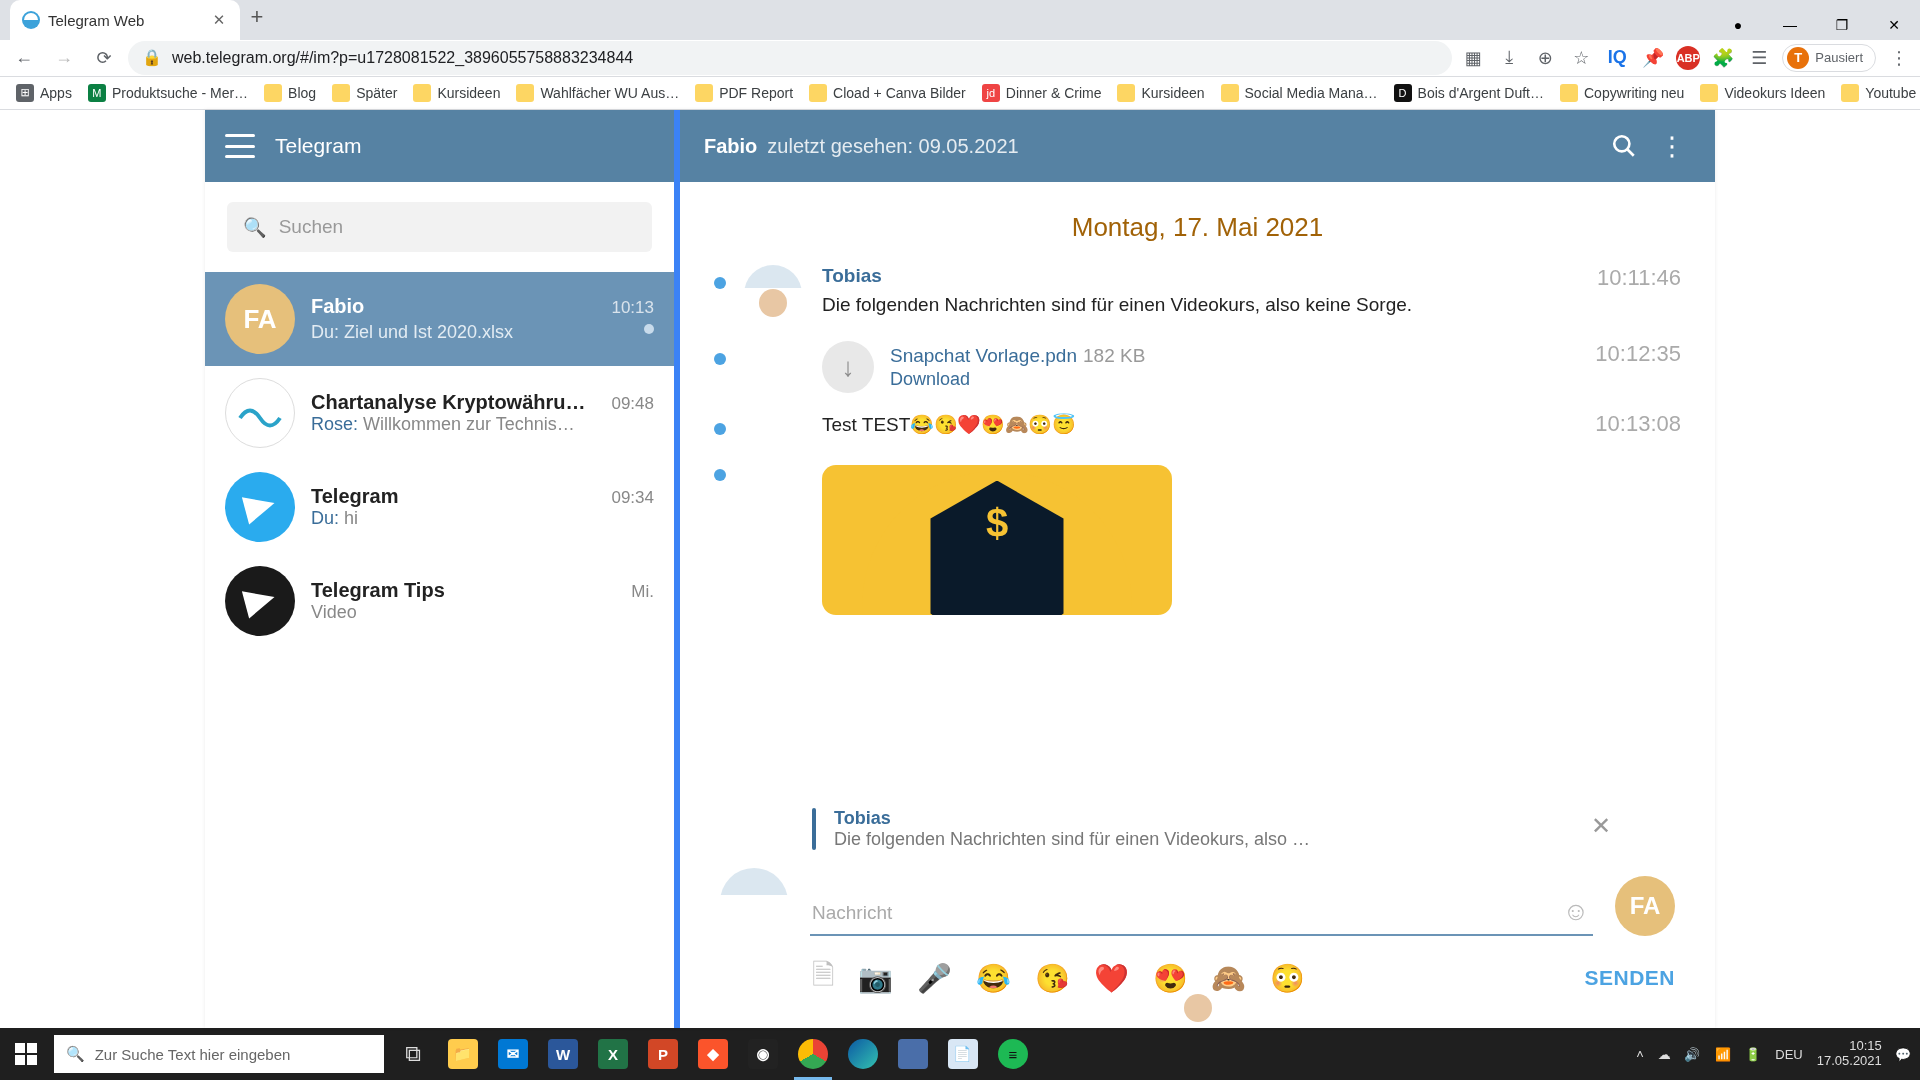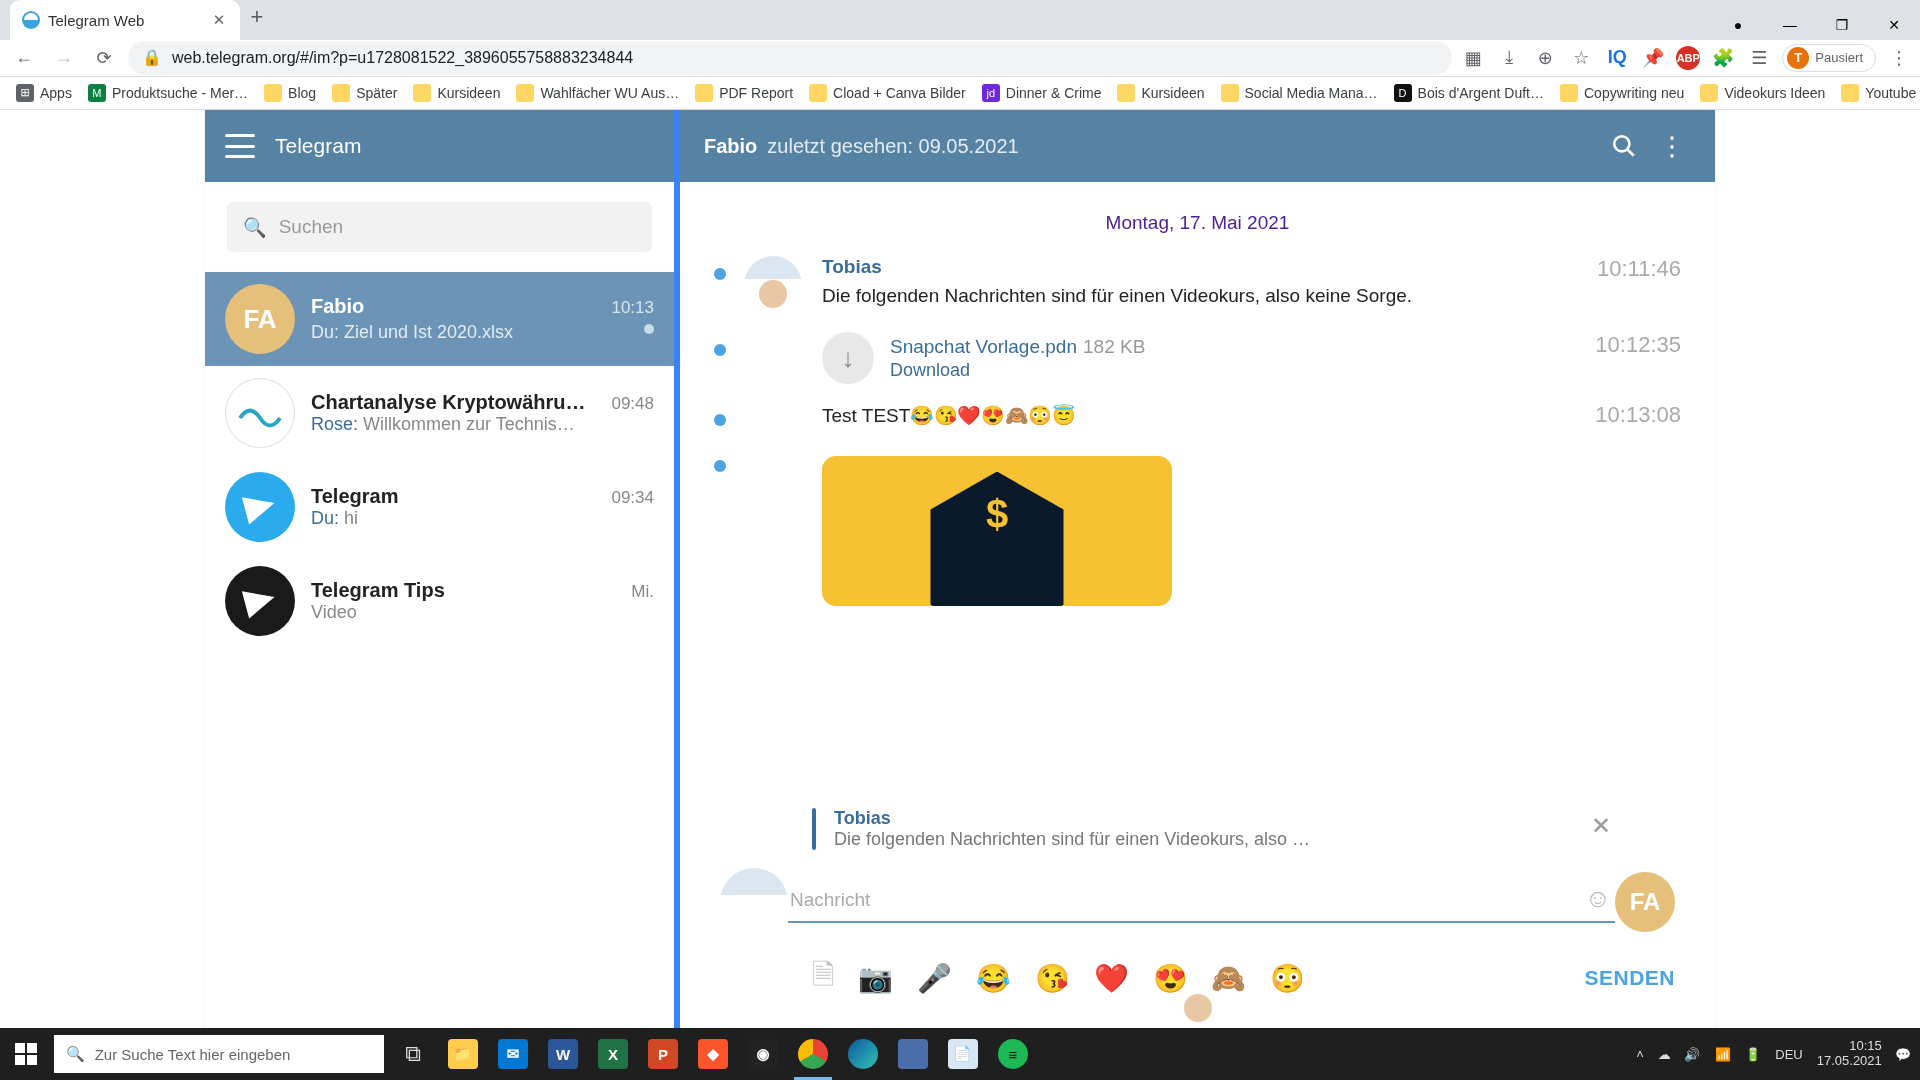--- a/index.html
+++ b/index.html
@@ -24,21 +24,21 @@
 .tool-icon{width:26px;height:26px;display:flex;align-items:center;justify-content:center;color:#5f6368;font-size:18px;border-radius:50%;}
 .abp{width:24px;height:24px;background:#d93025;color:#fff;border-radius:50%;font-size:11px;font-weight:bold;display:flex;align-items:center;justify-content:center;}
 .profile-chip{height:28px;border:1px solid #dadce0;border-radius:14px;display:flex;align-items:center;padding:0 12px 0 4px;gap:6px;font-size:13px;color:#5f6368;}
 .profile-dot{width:22px;height:22px;border-radius:50%;background:#e8710a;color:#fff;display:flex;align-items:center;justify-content:center;font-weight:bold;font-size:13px;}
 .bookmarks{height:40px;background:#fff;display:flex;align-items:center;padding:0 10px;gap:4px;border-bottom:1px solid #dadce0;font-size:14px;color:#3c4043;}
 .bm{display:flex;align-items:center;gap:6px;padding:4px 6px;border-radius:4px;cursor:pointer;white-space:nowrap;}
 .bm-fav{width:18px;height:18px;border-radius:3px;flex:0 0 auto;display:flex;align-items:center;justify-content:center;font-size:11px;}
 .bm-yel{background:#fdd663;}
 .bm-blk{background:#111;color:#fff;}
 .bm-grid{background:linear-gradient(#5f6368,#5f6368);color:#fff;}
-.bm-blu{background:#6d28d9;color:#fff;}
+.bm-blu{background:#ef4444;color:#fff;}
 .bm-sep{flex:1;}
 
 
 .desktop{height:calc(100% - 110px - 52px);background:#fff;display:flex;justify-content:center;}
 .tg{width:1510px;height:100%;display:flex;background:#fff;box-shadow:0 0 4px rgba(0,0,0,0.08);}
 .sidebar{width:475px;display:flex;flex-direction:column;border-right:6px solid #3b82f6;}
 .main{flex:1;display:flex;flex-direction:column;position:relative;}
 
 
 .tg-header{height:72px;background:#5682a3;color:#fff;display:flex;align-items:center;padding:0 20px;gap:20px;font-size:21px;}
@@ -73,21 +73,21 @@
 .chat.active .chat-time{color:#d9e3ec;}
 .chat-msg{font-size:18px;color:#888;white-space:nowrap;overflow:hidden;text-overflow:ellipsis;margin-top:4px;}
 .chat.active .chat-msg{color:#e3ecf3;}
 .chat-msg .you{color:#3a6d99;}
 .chat.active .chat-msg .you{color:#e3ecf3;}
 .chat-msg .sender{color:#3a6d99;}
 .chat-dot{width:10px;height:10px;border-radius:50%;background:#c8dbeb;margin-left:auto;margin-top:6px;}
 
 
 .conv{flex:1;overflow:auto;padding:24px 34px 0 34px;display:flex;flex-direction:column;}
-.date-sep{text-align:center;color:#4c1d95;font-size:19px;margin:6px 0 22px;}
+.date-sep{text-align:center;color:#a16207;font-size:26px;margin:6px 0 22px;}
 .msg{display:flex;gap:20px;margin-bottom:18px;position:relative;padding-left:30px;}
 .read-dot{position:absolute;left:0;top:12px;width:12px;height:12px;background:#4ca3e2;border-radius:50%;}
 .msg-av{width:58px;height:58px;border-radius:50%;flex:0 0 auto;background:#fff;overflow:hidden;position:relative;}
 .tobias-av{background:linear-gradient(#dbe7f0 40%,#fff 40%);}
 .tobias-av::after{content:"";position:absolute;bottom:6px;left:50%;transform:translateX(-50%);width:28px;height:28px;border-radius:50%;background:#e8c7a4;}
 .msg-body{flex:1;}
 .msg-sender{color:#3a6d99;font-weight:600;font-size:19px;margin-bottom:4px;}
 .msg-text{font-size:19px;color:#222;line-height:1.45;max-width:620px;}
 .msg-time{color:#aaa;font-size:22px;margin-left:auto;padding-left:40px;white-space:nowrap;}
 .file-row{display:flex;align-items:center;gap:16px;}
@@ -102,21 +102,21 @@
 .img-dollar{position:absolute;top:30px;color:#f6c233;font-weight:bold;font-size:40px;}
 
 
 .compose{padding:18px 40px 26px;display:flex;flex-direction:column;gap:18px;position:relative;}
 .reply{display:flex;align-items:flex-start;gap:18px;padding-left:92px;padding-right:60px;}
 .reply-bar{width:4px;align-self:stretch;background:#3a6d99;border-radius:2px;}
 .reply-body{flex:1;min-width:0;}
 .reply-name{color:#3a6d99;font-weight:600;font-size:18px;}
 .reply-text{color:#777;font-size:18px;white-space:nowrap;overflow:hidden;text-overflow:ellipsis;}
 .reply-close{font-size:24px;color:#999;cursor:pointer;padding:4px;}
-.input-row{display:flex;align-items:center;}
+.input-row{display:flex;align-items:flex-end;gap:22px;}
 .my-av{width:68px;height:68px;border-radius:50%;flex:0 0 auto;}
 .input-wrap{flex:1;position:relative;}
 .input-field{width:100%;border:none;border-bottom:2px solid #6b94b6;padding:8px 40px 10px 2px;font-size:19px;color:#333;outline:none;}
 .input-field::placeholder{color:#aaa;}
 .emoji-btn{position:absolute;right:4px;top:2px;color:#bbb;font-size:26px;cursor:pointer;}
 .rec-av{width:60px;height:60px;border-radius:50%;flex:0 0 auto;display:flex;align-items:center;justify-content:center;font-size:24px;font-weight:600;color:#fff;}
 .action-row{display:flex;align-items:center;gap:24px;padding-left:92px;}
 .act{font-size:28px;color:#bfbfbf;cursor:pointer;}
 .quick-emoji{font-size:28px;cursor:pointer;}
 .send{margin-left:auto;color:#4ca3e2;font-weight:700;font-size:21px;letter-spacing:.5px;cursor:pointer;}

